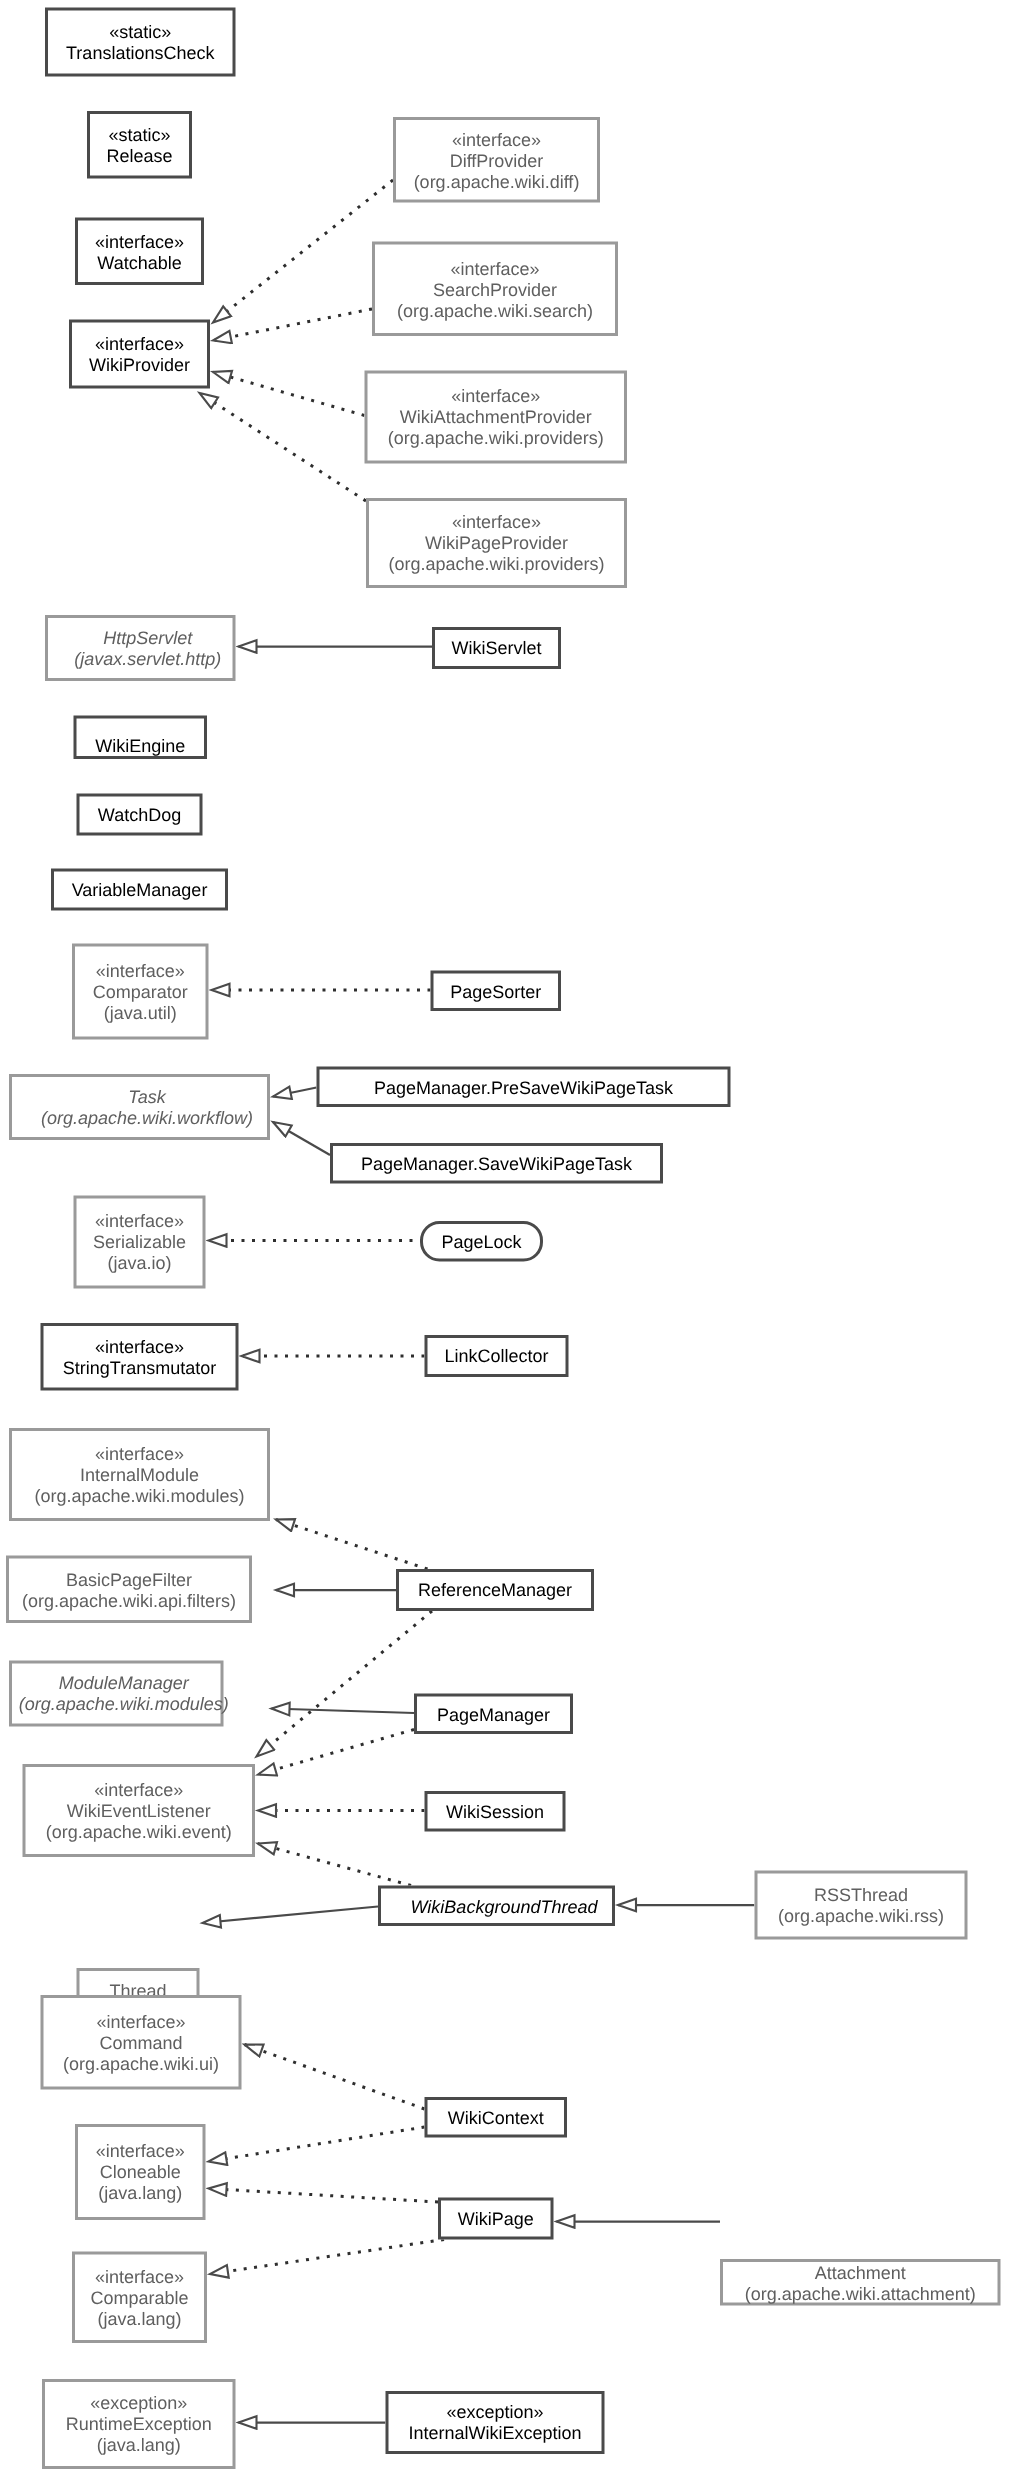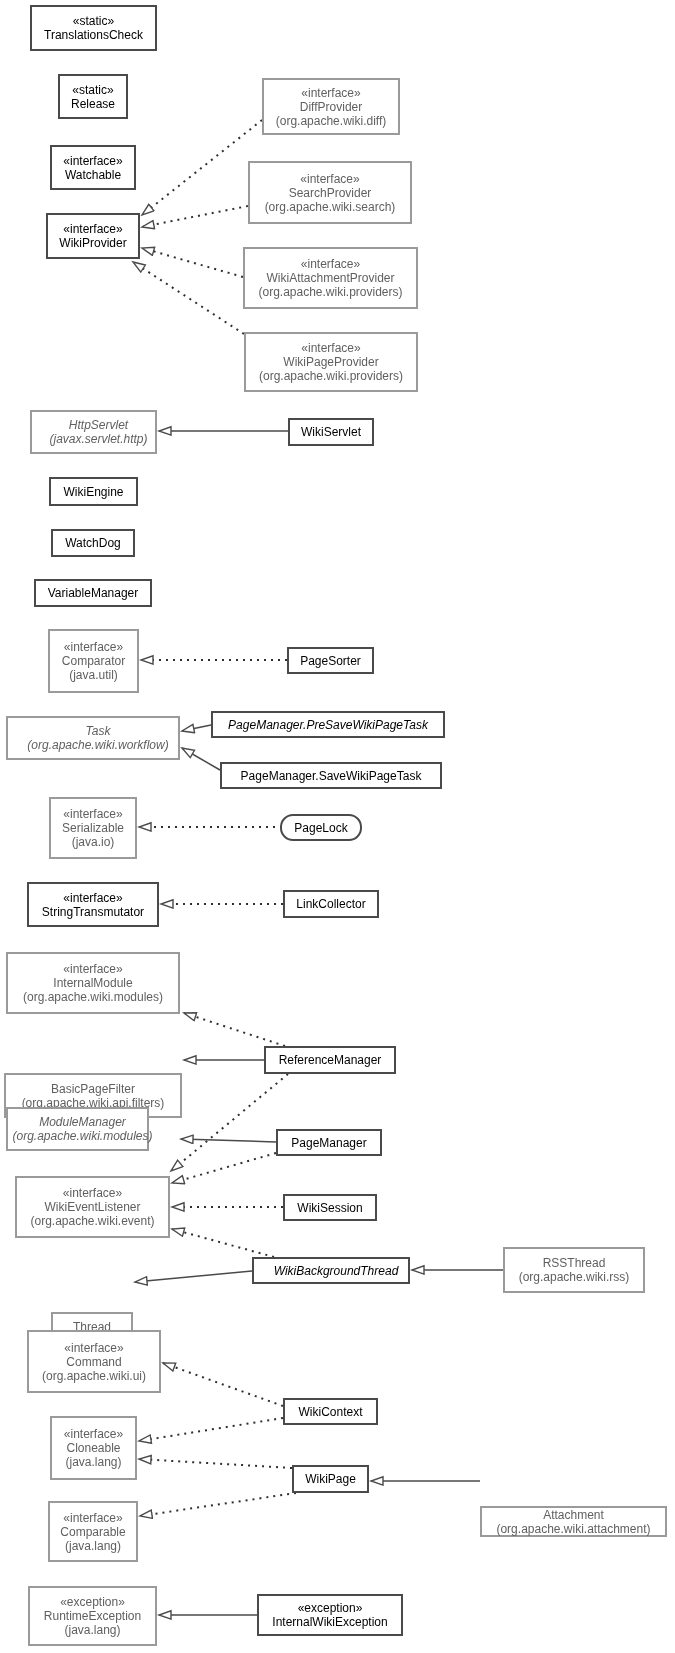--- a/index.html
+++ b/index.html
@@ -122,42 +122,42 @@
       <span class="line">WikiPageProvider</span>
       <span class="line">(org.apache.wiki.providers)</span>
     </div>
     <div class="node external italic" style="left: 30px; top: 410px; width: 127px; height: 44px;">
       <span class="line">HttpServlet</span>
       <span class="line">(javax.servlet.http)</span>
     </div>
     <div class="node local" style="left: 288px; top: 418px; width: 86px; height: 28px; text-align: right;">
       <span class="line">WikiServlet</span>
     </div>
-    <div class="node local" style="left: 49px; top: 477px; width: 89px; height: 29px;">
+    <div class="node local" style="left: 49px; top: 477px; width: 89px; height: 29px; justify-content: flex-end;">
       <span class="line">WikiEngine</span>
     </div>
     <div class="node local" style="left: 51px; top: 529px; width: 84px; height: 28px;">
       <span class="line">WatchDog</span>
     </div>
     <div class="node local" style="left: 34px; top: 579px; width: 118px; height: 28px;">
       <span class="line">VariableManager</span>
     </div>
     <div class="node external" style="left: 48px; top: 629px; width: 91px; height: 64px;">
       <span class="line">«interface»</span>
       <span class="line">Comparator</span>
       <span class="line">(java.util)</span>
     </div>
     <div class="node local" style="left: 287px; top: 647px; width: 87px; height: 27px;">
       <span class="line">PageSorter</span>
     </div>
     <div class="node external italic" style="left: 6px; top: 716px; width: 174px; height: 44px;">
       <span class="line">Task</span>
       <span class="line">(org.apache.wiki.workflow)</span>
     </div>
-    <div class="node local" style="left: 211px; top: 711px; width: 234px; height: 27px; font-style: italic;">
+    <div class="node local" style="left: 211px; top: 711px; width: 276px; height: 27px;">
       <span class="line">PageManager.PreSaveWikiPageTask</span>
     </div>
     <div class="node local" style="left: 220px; top: 762px; width: 222px; height: 27px;">
       <span class="line">PageManager.SaveWikiPageTask</span>
     </div>
     <div class="node external" style="left: 49px; top: 797px; width: 88px; height: 62px;">
       <span class="line">«interface»</span>
       <span class="line">Serializable</span>
       <span class="line">(java.io)</span>
     </div>
@@ -169,21 +169,21 @@
       <span class="line">StringTransmutator</span>
     </div>
     <div class="node local" style="left: 283px; top: 890px; width: 96px; height: 28px;">
       <span class="line">LinkCollector</span>
     </div>
     <div class="node external" style="left: 6px; top: 952px; width: 174px; height: 62px;">
       <span class="line">«interface»</span>
       <span class="line">InternalModule</span>
       <span class="line">(org.apache.wiki.modules)</span>
     </div>
-    <div class="node external" style="left: 4px; top: 1037px; width: 178px; height: 45px; margin-top: 36px;">
+    <div class="node external" style="left: 4px; top: 1037px; width: 164px; height: 45px;">
       <span class="line">BasicPageFilter</span>
       <span class="line">(org.apache.wiki.api.filters)</span>
     </div>
     <div class="node local" style="left: 264px; top: 1046px; width: 132px; height: 28px;">
       <span class="line">ReferenceManager</span>
     </div>
     <div class="node external italic" style="left: 6px; top: 1107px; width: 143px; height: 44px;">
       <span class="line">ModuleManager</span>
       <span class="line">(org.apache.wiki.modules)</span>
     </div>

